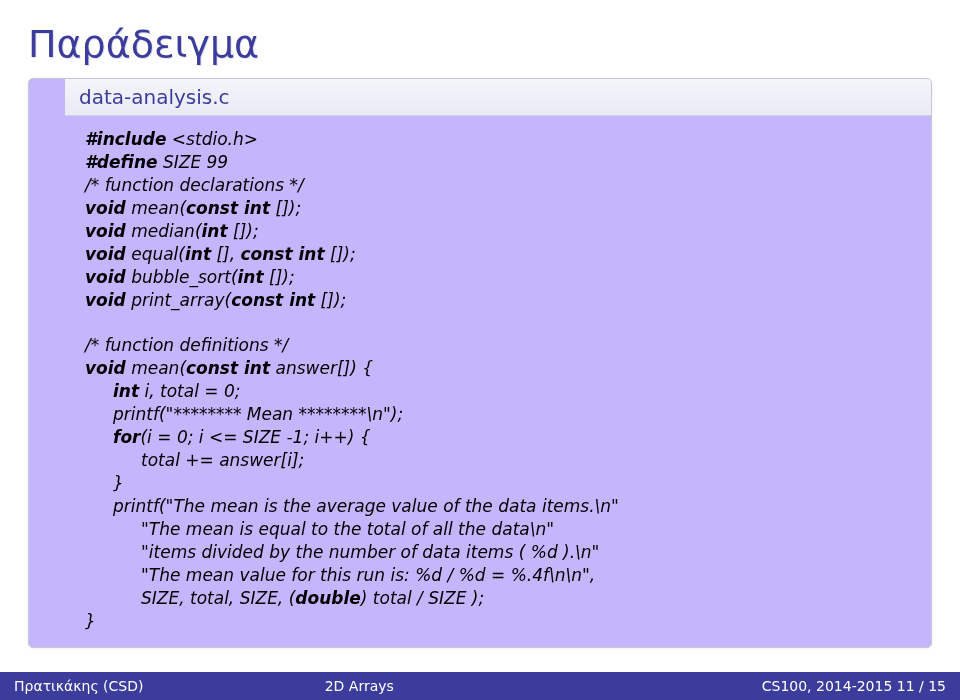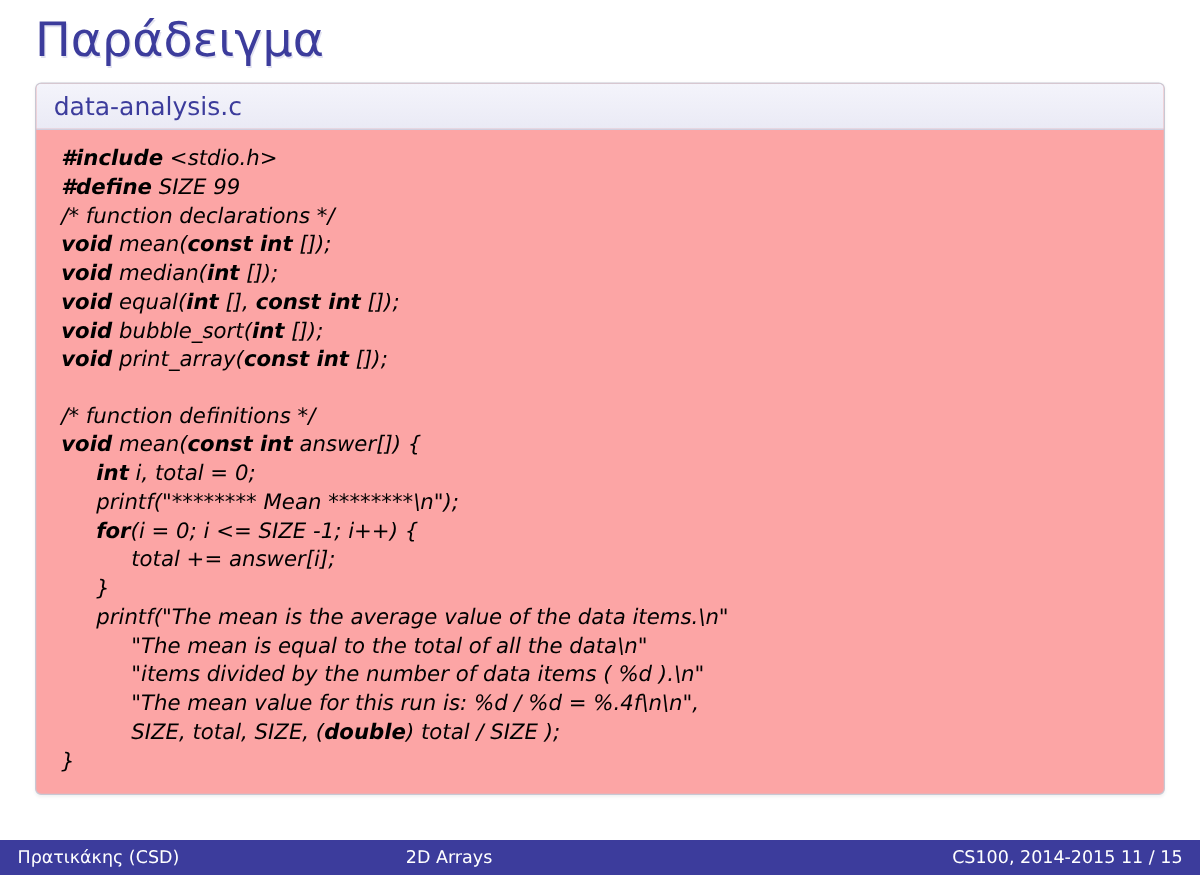--- a/index.html
+++ b/index.html
@@ -8,30 +8,31 @@
     height: 700px;
     background: #ffffff;
     font-family: "DejaVu Sans", "Verdana", sans-serif;
     position: relative;
     overflow: hidden;
   }
   .slide-title {
     color: #3c3c9c;
     font-size: 38px;
     font-weight: 400;
-    padding: 10px 0 6px 28px;
+    padding: 22px 0 6px 28px;
     text-shadow: 1px 1px 0 rgba(60,60,156,0.15);
   }
   .code-block {
     margin: 6px 28px 0 28px;
     border: 1px solid #c8c8d4;
     border-radius: 5px;
-    background: #fca5a5;
+    background: #c4b5fd;
     box-shadow: 0 1px 3px rgba(0,0,0,0.06);
     overflow: hidden;
+    padding-left: 36px;
   }
   .code-header {
     background: linear-gradient(#f4f4fb,#eaeaf5);
     border-bottom: 1px solid #cfcfe0;
     padding: 6px 14px;
     color: #3c3c9c;
     font-size: 20px;
   }
   .code-body {
     padding: 12px 20px 14px 20px;

